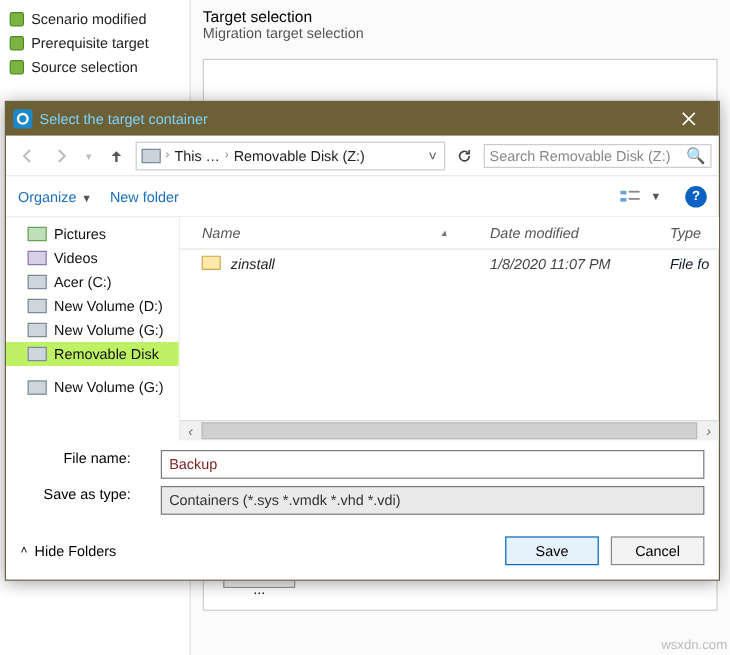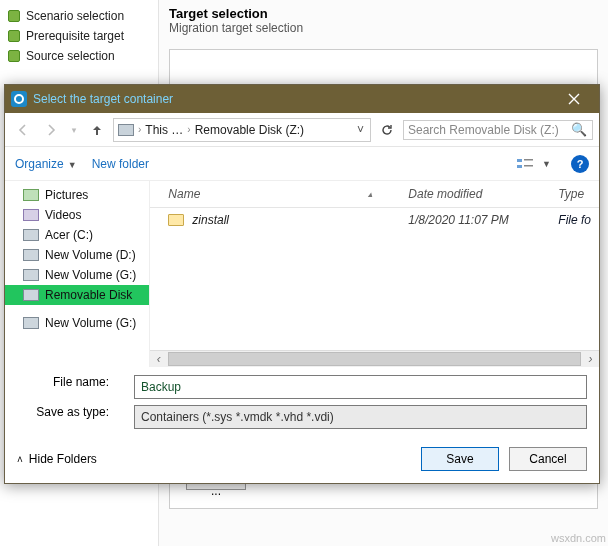--- a/index.html
+++ b/index.html
@@ -5,21 +5,21 @@
   * { box-sizing: border-box; font-family: "Segoe UI", Tahoma, sans-serif; font-size: 12px; }
   body { margin: 0; background: #fff; width: 608px; height: 546px; overflow: hidden; position: relative; }
 
   
   .background-layer { position:absolute; inset:0; background:#f5f5f5; }
   .bg-sidebar { position:absolute; left:0; top:0; width:158px; height:546px; background:#fff; padding:6px 4px; }
   .bg-sidebar-item { display:flex; align-items:center; gap:6px; padding:3px 4px; color:#222; }
   .sq { width:12px; height:12px; background:#7cb342; border:1px solid #4e8c1f; border-radius:2px; }
   .bg-main { position:absolute; left:158px; top:0; right:0; height:546px; background:#fbfbfb; border-left:1px solid #e3e3e3; }
   .bg-head { padding:6px 10px; }
-  .bg-head b { font-weight:bold; font-size:13px; color:#000; }
+  .bg-head b { font-weight:normal; font-size:13px; color:#000; }
   .bg-head div { color:#555; }
   .bg-fieldset { margin:8px 10px 10px 10px; border:1px solid #ccc; background:#fff; height:460px; padding:8px 10px; color:#333; position:relative;}
   .bg-input { width:420px; border:1px solid #bbb; height:22px; font-size:12px; padding:2px 6px; color:#888; display:inline-block;}
   .bg-browse { border:1px solid #999; background:#f0f0f0; height:22px; width:60px; font-size:12px; margin-left:6px;}
   .watermark { position:absolute; right:2px; bottom:2px; font-size:11px; color:#bbb; }
 
   
   .dialog { position:absolute; left:4px; top:84px; width:596px; height:400px; background:#fff; border:1px solid #696048; box-shadow:0 2px 14px rgba(0,0,0,.4); display:flex; flex-direction:column; }
   .title-bar { background:#6d5f36; color:#7dd3fc; display:flex; align-items:center; height:28px; padding:0 6px; }
   .title-bar .ticon { width:16px; height:16px; background:#1c88c8; border-radius:3px; margin-right:6px; position:relative;}
@@ -43,67 +43,67 @@
   .tool-row { display:flex; align-items:center; height:34px; padding:0 10px; gap:15px; border-bottom:1px solid #eee;}
   .tool-row .link { color:#1a6fc0; }
   .tool-row .drop { font-size:9px; color:#555; margin-left:4px; }
   .tool-row .spacer { flex:1; }
   .view-btn { display:flex; align-items:center; gap:4px; color:#333; border:1px solid transparent; padding:2px 4px;}
   .tool-row .help { width:18px;height:18px;border-radius:50%;background:#0b62c4;color:#fff;display:flex;align-items:center;justify-content:center;font-weight:bold;font-size:11px;}
 
   .body-row { flex:1; display:flex; min-height:0; }
   .tree { width:150px; border-right:1px solid #eee; padding:4px 0; overflow:hidden;}
   .tree-item { display:flex; align-items:center; gap:6px; padding:3px 6px 3px 18px; color:#111; white-space:nowrap; overflow:hidden;}
-  .tree-item.selected { background:#22c55e; }
+  .tree-item.selected { background:#bef264; }
   .tree-item.space { margin-top:8px; }
   .fic { width:16px; height:12px; border:1px solid #888; background:#e5e5e5; position:relative;}
   .fic.pic { background:#bfe0b9; border-color:#6aa25c;}
   .fic.vid { background:#d7d0e6; border-color:#8d7bb0;}
   .fic.drv { background:#cdd6dd; border-color:#7e8a95; height:12px;}
 
   .list { flex:1; display:flex; flex-direction:column; position:relative;font-style:italic;}
   .list-head { display:flex; border-bottom:1px solid #e5e5e5; color:#555; background:#fff; }
   .lh { padding:6px 8px; font-size:12px; }
   .lh.name { padding-left:18px; width:250px; display:flex; align-items:center; gap:6px;}
   .lh.name .sort { font-size:9px; color:#777; margin-left:auto; margin-right:20px;}
   .lh.date { width:150px; }
   .lh.type { flex:1; }
   .list-body { flex:1; overflow:hidden; }
   .row { display:flex; align-items:center; height:24px; }
   .cell { padding:0 8px; font-size:12px; color:#222; overflow:hidden; white-space:nowrap;}
-  .cell.name { width:250px; display:flex; align-items:center; gap:8px; padding-left:18px;}
+  .cell.name { width:250px; display:flex; align-items:flex-start; gap:8px; padding-left:18px;}
   .cell.date { width:150px; color:#444;}
   .cell.type { flex:1; color:#0f172a;}
   .folder-ic { width:16px; height:12px; background:#ffe9a8; border:1px solid #caa94c; border-radius:1px; }
   .hscroll { height:17px; background:#f0f0f0; border-top:1px solid #ddd; display:flex; align-items:center;}
   .hscroll .arrow { width:17px; text-align:center; color:#666;}
   .hscroll .thumb { flex:1; margin:0 1px; height:14px; background:#cfcfcf; border:1px solid #bcbcbc;}
 
   .fields { padding:8px 12px 4px 12px; }
   .frow { display:flex; align-items:flex-start; margin-bottom:6px; gap:25px; }
   .flabel { width:92px; text-align:right; color:#000; }
-  .finput { flex:1; height:24px; border:1px solid #7a7a7a; padding:2px 6px; font-size:12px; color:#14532d;}
+  .finput { flex:1; height:24px; border:1px solid #7a7a7a; padding:2px 6px; font-size:12px; color:#7f1d1d;}
   .finput.combo { background:#eaeaea; color:#333;}
 
   .bottom { display:flex; align-items:center; padding:8px 12px 12px 12px; gap:10px;}
   .bottom .hide { color:#000; display:flex; align-items:center; gap:6px;}
   .bottom .chev { font-size:10px;}
   .bottom .sp { flex:1; }
   .btn { width:78px; height:24px; border:1px solid #8a8a8a; background:#f3f3f3; font-size:12px;}
   .btn.default { border:1px solid #0067c0; background:#e5f1fb;}
   svg { display:block; }
 </style>
 </head>
 <body>
 
 <div class="background-layer">
   <div class="bg-sidebar">
     <div class="bg-sidebar-item">
         <span class="sq"></span>
-        <span>Scenario selection</span>
+        <span>Scenario modified</span>
       </div>
     <div class="bg-sidebar-item">
         <span class="sq"></span>
         <span>Prerequisite target</span>
       </div>
     <div class="bg-sidebar-item">
         <span class="sq"></span>
         <span>Source selection</span>
       </div>
   </div>

